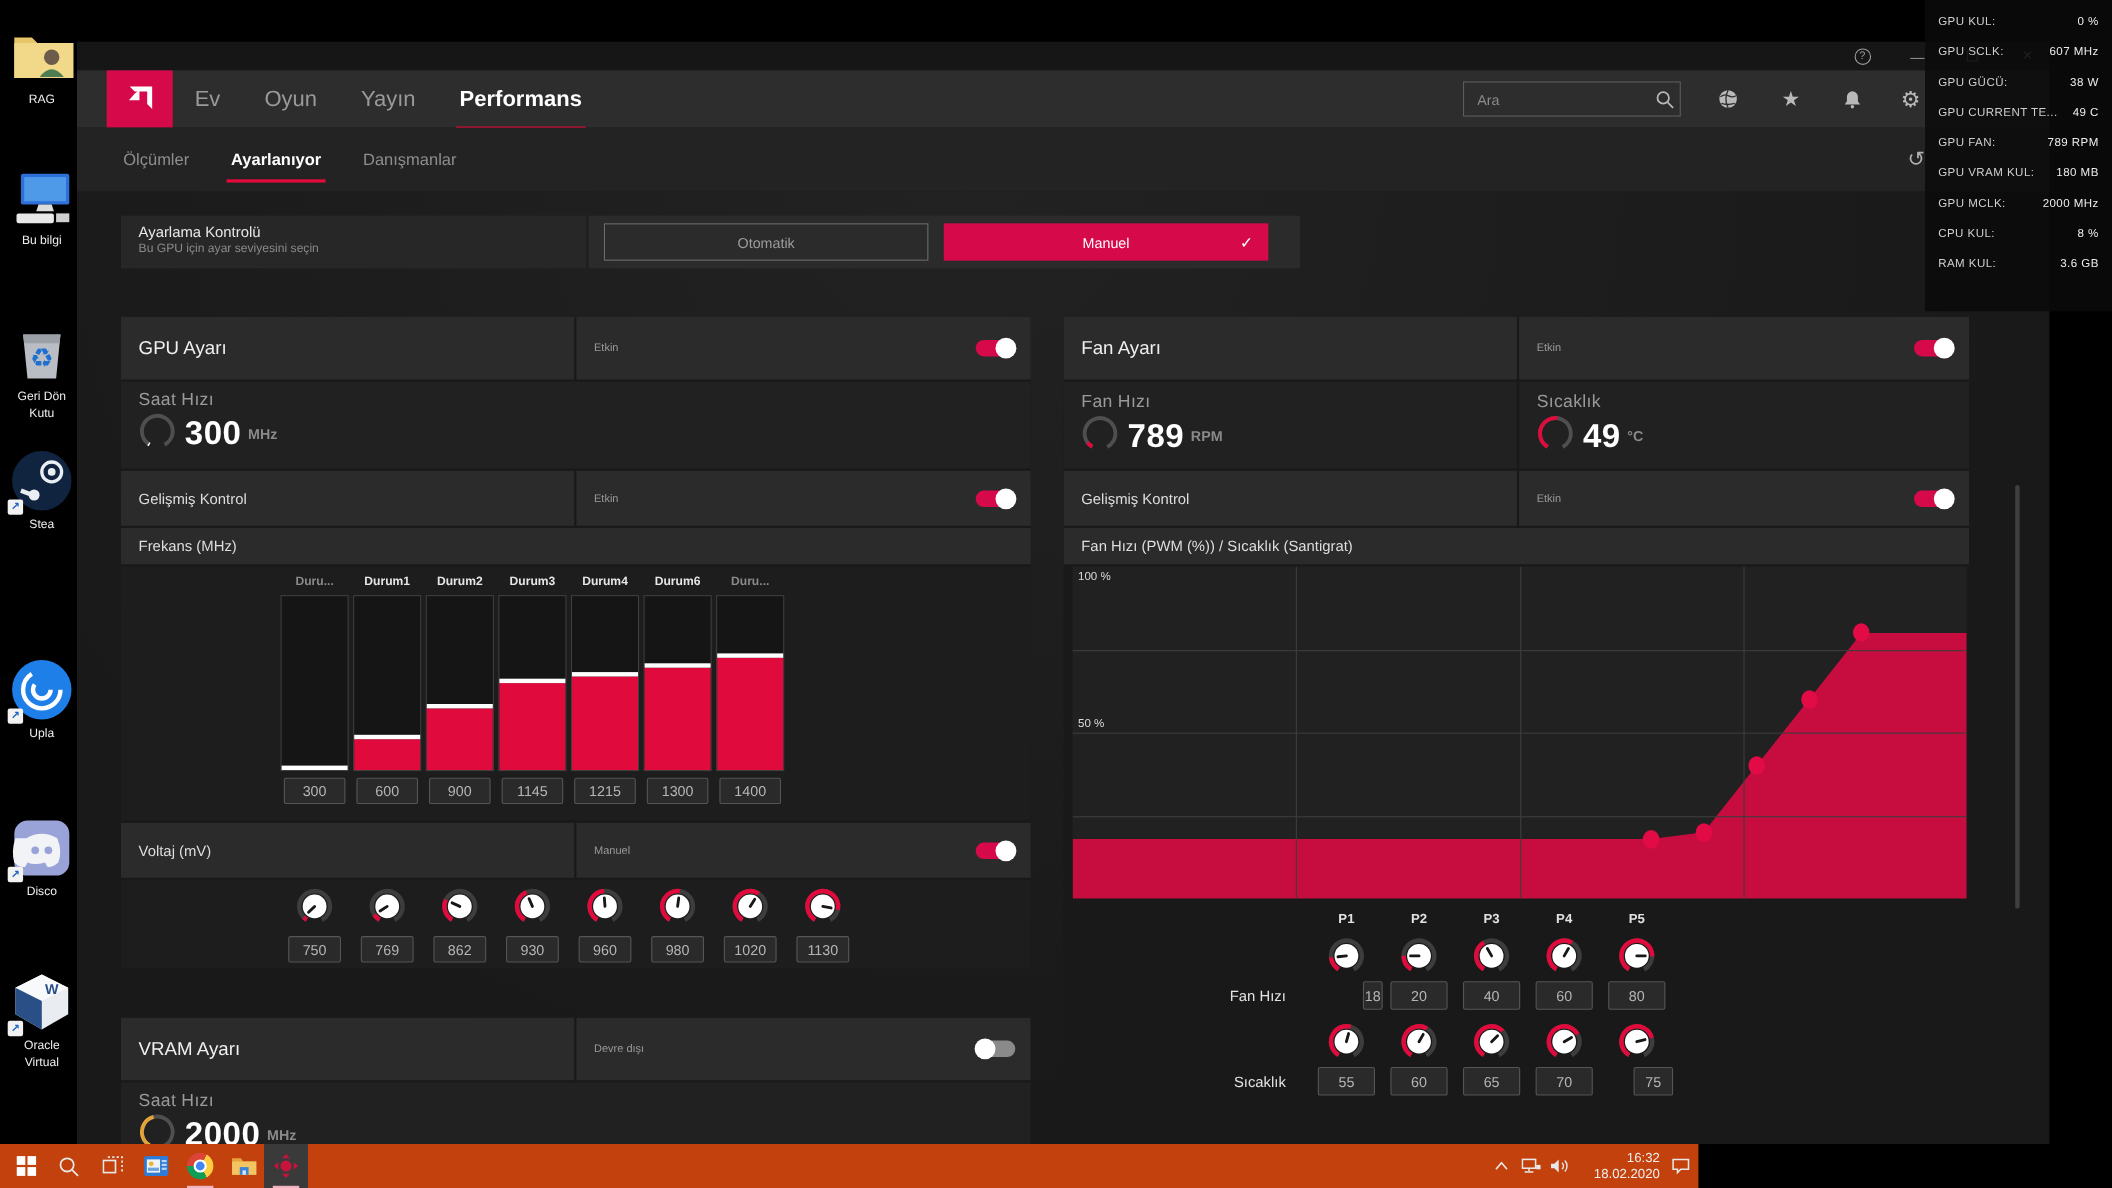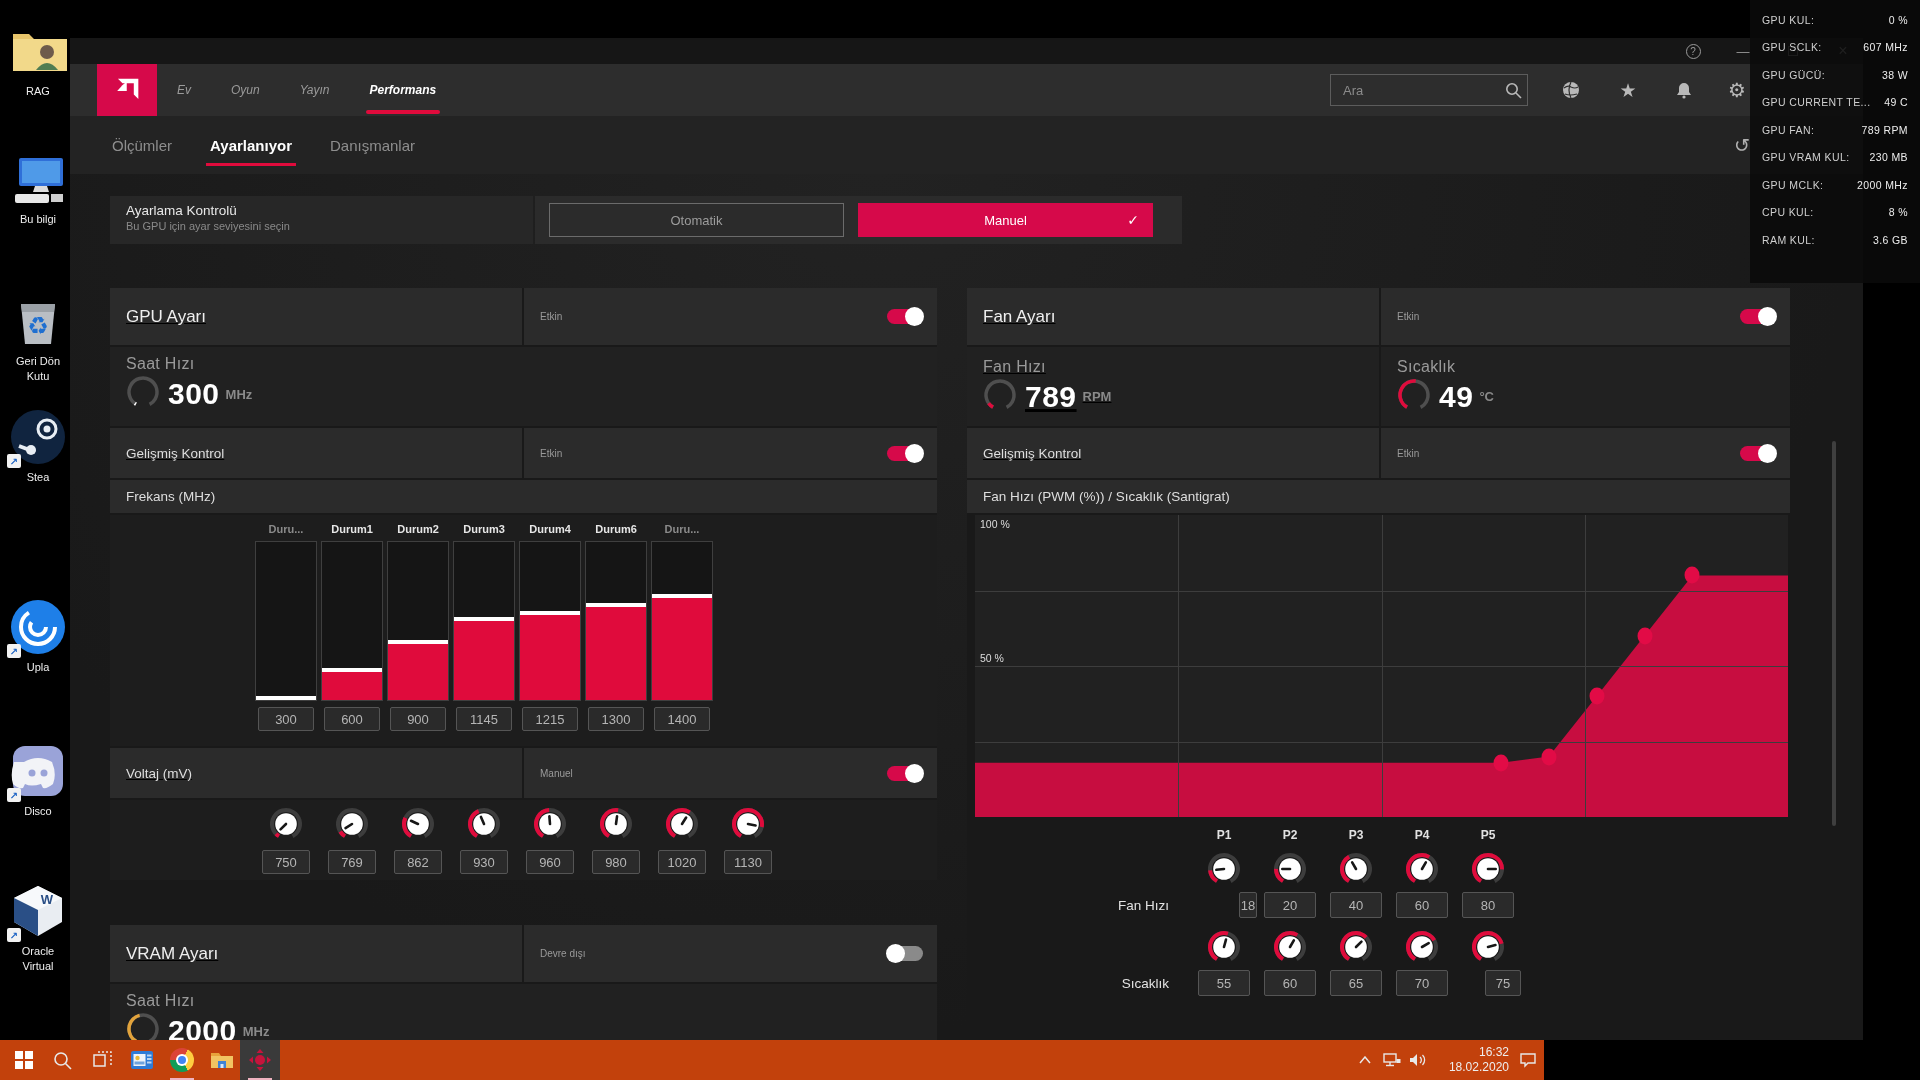--- a/index.html
+++ b/index.html
@@ -16,21 +16,21 @@
   #win{position:absolute;left:70px;top:38px;width:1793px;height:1002px;background:#1b1b1b;overflow:hidden;}
   #titlebar{position:absolute;left:0;top:0;right:0;height:26px;background:#161616;}
   .tbtn{position:absolute;top:0;width:40px;height:26px;color:#9a9a9a;display:flex;align-items:center;justify-content:center;font-size:13px;}
   #help-btn{right:150px;} #min-btn{right:100px;} #max-btn{right:50px;} #close-btn{right:0;}
   .qmark{width:15px;height:15px;border:1px solid #9a9a9a;border-radius:50%;font-size:10px;display:flex;align-items:center;justify-content:center;}
   .maxsq{width:10px;height:10px;border:1px solid #8a8a8a;}
 
   #navbar{position:absolute;left:0;top:26px;right:0;height:52px;background:#2d2d2d;}
   #amd-logo{position:absolute;left:27px;top:0;width:60px;height:52px;background:#d6094a;display:flex;align-items:center;justify-content:center;}
   .navtabs{position:absolute;left:105px;top:0;height:52px;display:flex;align-items:center;gap:36px;}
-  .navtab{font-size:12px;color:#9a9a9a;position:relative;padding:15px 2px;font-style:italic;}
+  .navtab{font-size:20px;color:#9a9a9a;position:relative;padding:15px 2px;}
   .navtab.active{color:#fff;font-weight:bold;}
   .navtab.active::after{content:"";position:absolute;left:-2px;right:-2px;bottom:-2px;height:4px;background:#e00b3c;border-radius:2px;}
   .search{position:absolute;left:1260px;top:10px;width:198px;height:32px;background:transparent;border:1px solid #5c5c5c;color:#bbb;font-size:13px;padding:0 30px 0 12px;outline:none;}
   .search::placeholder{color:#8b8b8b;}
   .nav-ic{position:absolute;top:0;height:52px;width:34px;display:flex;align-items:center;justify-content:center;color:#b9b9b9;}
   #search-ic{left:1426px;} #globe-ic{left:1484px;} #star-ic{left:1541px;font-size:19px;} #bell-ic{left:1597px;} #gear-ic{left:1650px;font-size:20px;}
 
   #subnav{position:absolute;left:0;top:78px;right:0;height:58px;background:#232323;}
   .subtabs{position:absolute;left:40px;top:0;height:58px;display:flex;align-items:center;gap:34px;}
   .subtab{font-size:15px;color:#8e8e8e;position:relative;padding:18px 2px;}
@@ -46,21 +46,21 @@
   #tuning .tleft .t1{font-size:13.5px;color:#e8e8e8;}
   #tuning .tleft .t2{font-size:11px;color:#8a8a8a;margin-top:2px;}
   #tuning .tright{flex:1;background:#2b2b2b;display:flex;align-items:center;gap:14px;padding:0 14px;}
   .btn-outline{width:295px;height:34px;border:1px solid #6b6b6b;color:#9c9c9c;font-size:13px;display:flex;align-items:center;justify-content:center;background:transparent;}
   .btn-red{width:295px;height:34px;background:#d6094a;color:#fff;font-size:13px;display:flex;align-items:center;justify-content:center;position:relative;}
   .btn-red .chk{position:absolute;right:14px;font-size:14px;}
 
   
   .card{position:absolute;background:#191919;}
   .crow{position:absolute;left:0;right:0;display:flex;gap:2px;}
-  .cellL{flex:0 0 412px;background:#2b2b2b;display:flex;align-items:center;padding:0 16px;text-decoration:underline;}
+  .cellL{flex:0 0 412px;background:#2b2b2b;display:flex;align-items:center;padding:0 16px;}
   .cellR{flex:1;background:#2b2b2b;display:flex;align-items:center;padding:0 16px;position:relative;}
   .card-title{font-size:17px;color:#efefef;}
   .row-title{font-size:13.5px;color:#dedede;}
   .status-txt{font-size:10px;color:#9a9a9a;}
   .fullcell{position:absolute;left:0;right:0;background:#2b2b2b;display:flex;align-items:center;padding:0 16px;}
   .statblock{position:absolute;left:0;right:0;background:#212121;padding:8px 16px;}
   .stat-lbl{font-size:16px;color:#9a9a9a;letter-spacing:.3px;}
   .stat-line{display:flex;align-items:center;margin-top:2px;}
   .stat-val{font-size:30px;font-weight:bold;color:#fff;margin-left:8px;letter-spacing:.5px;}
   .stat-unit{font-size:13px;color:#8a8a8a;margin-left:6px;font-weight:bold;}
@@ -717,21 +717,21 @@
       <div class="ov-row">
         <span class="ov-l">GPU CURRENT TE...</span>
         <span class="ov-v">49 C</span>
       </div>
       <div class="ov-row">
         <span class="ov-l">GPU FAN:</span>
         <span class="ov-v">789 RPM</span>
       </div>
       <div class="ov-row">
         <span class="ov-l">GPU VRAM KUL:</span>
-        <span class="ov-v">230 MB</span>
+        <span class="ov-v">180 MB</span>
       </div>
       <div class="ov-row">
         <span class="ov-l">GPU MCLK:</span>
         <span class="ov-v">2000 MHz</span>
       </div>
       <div class="ov-row">
         <span class="ov-l">CPU KUL:</span>
         <span class="ov-v">8 %</span>
       </div>
       <div class="ov-row">

